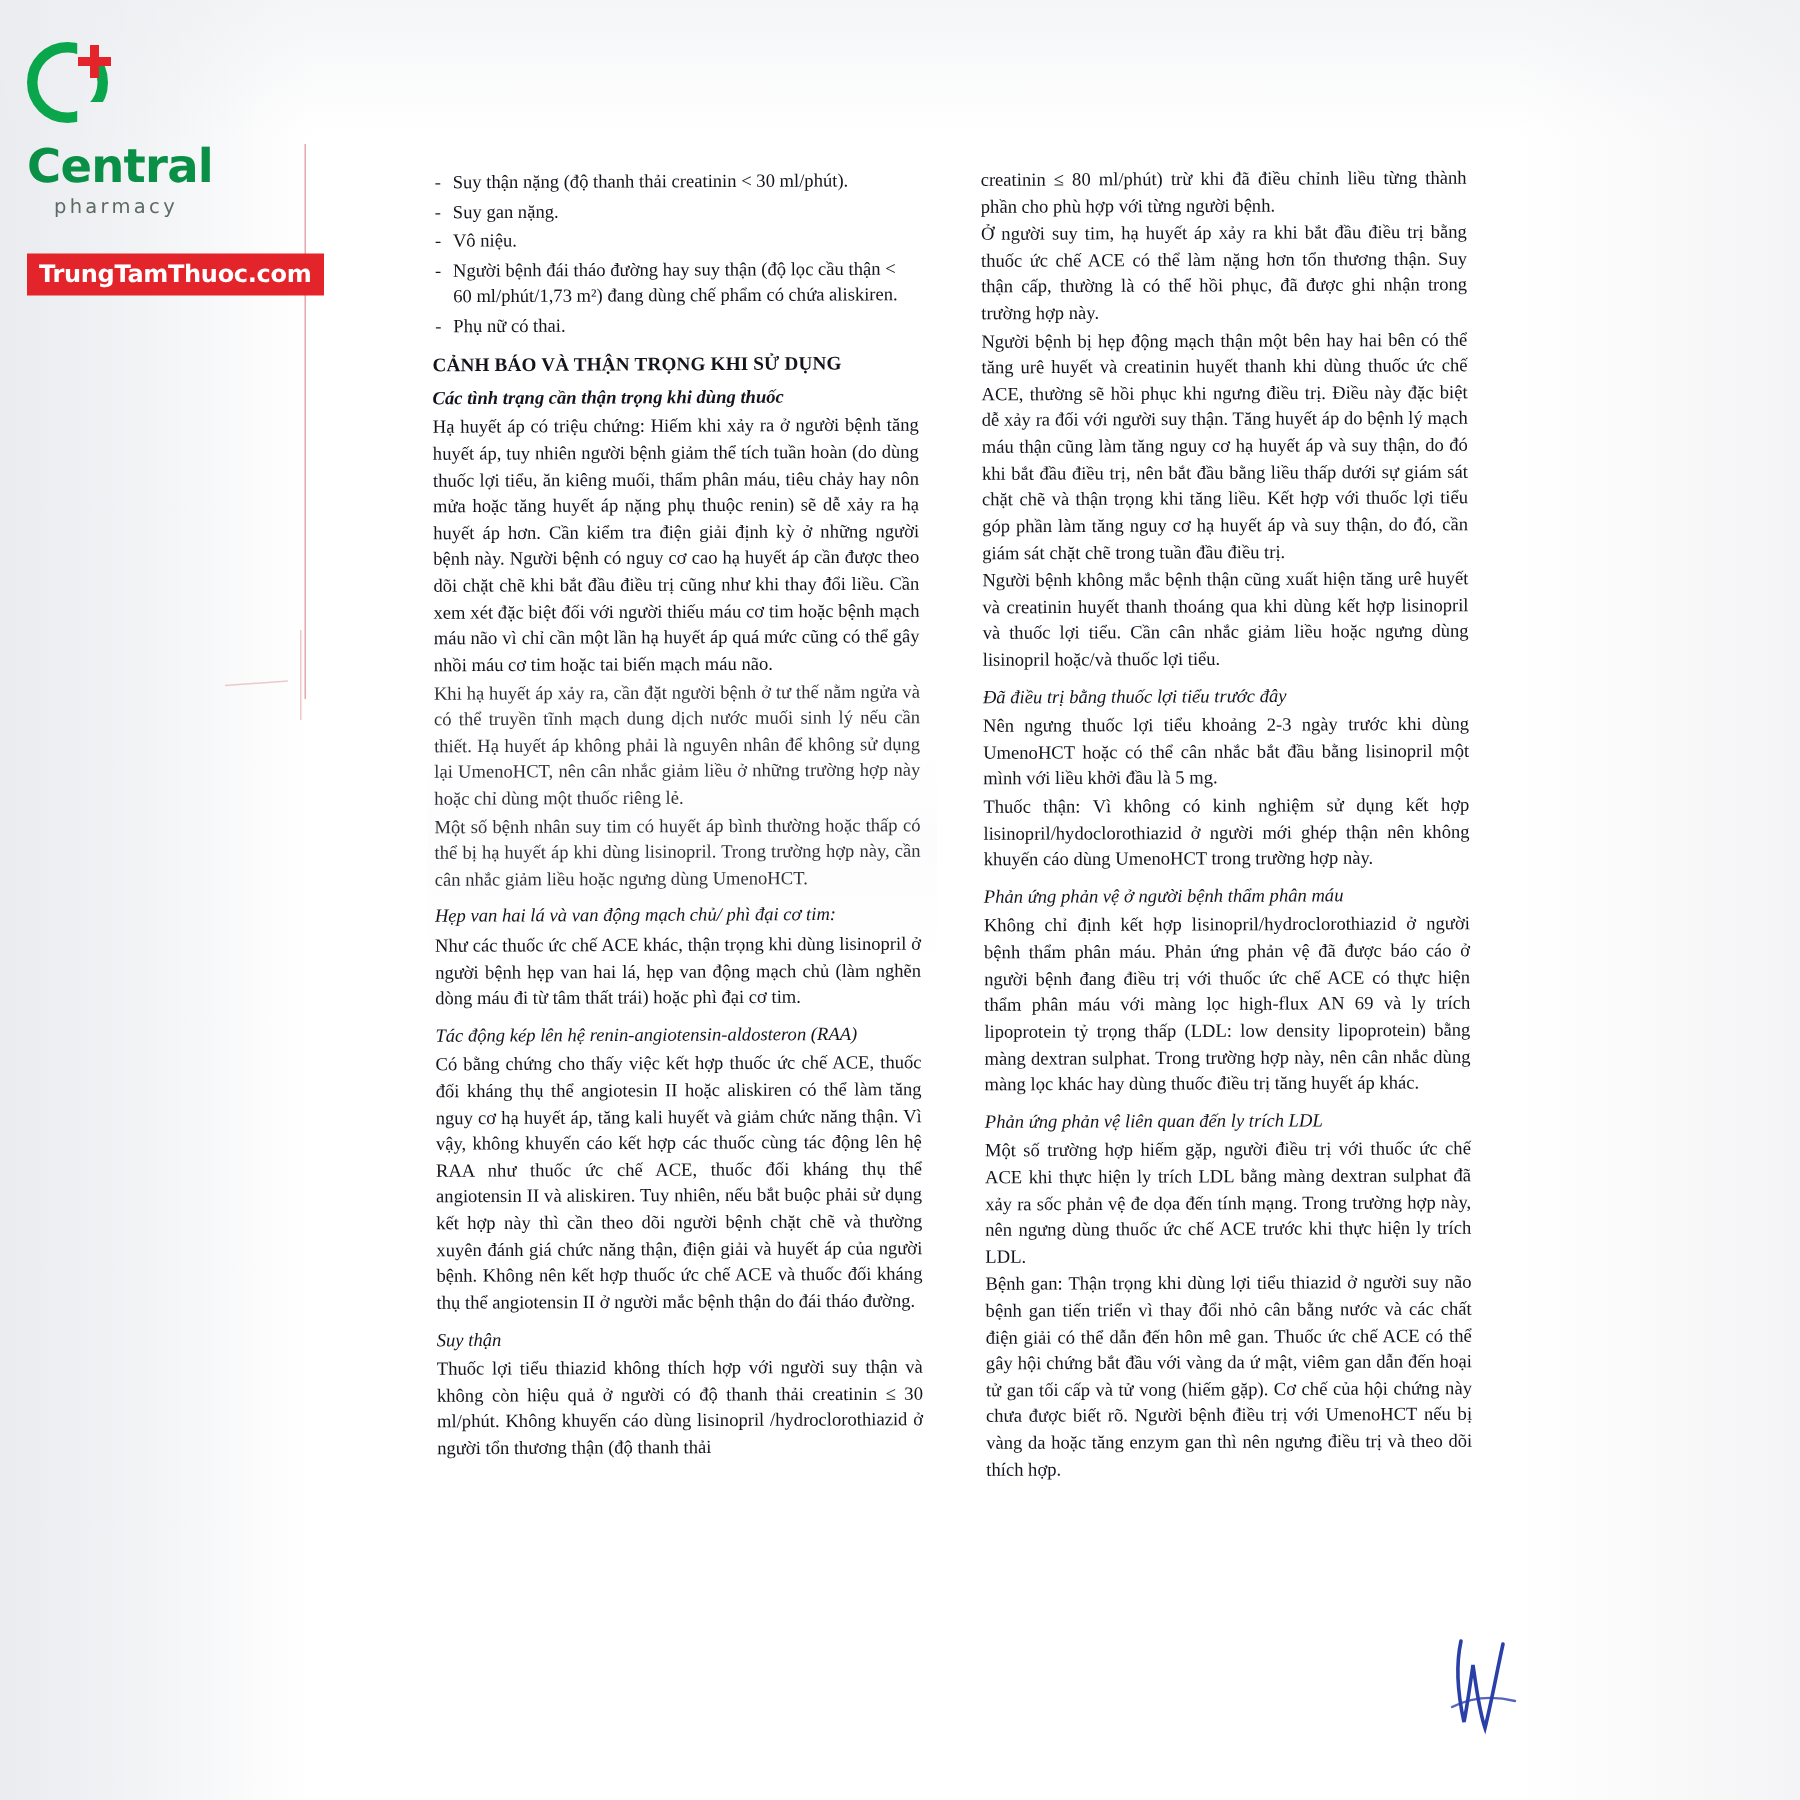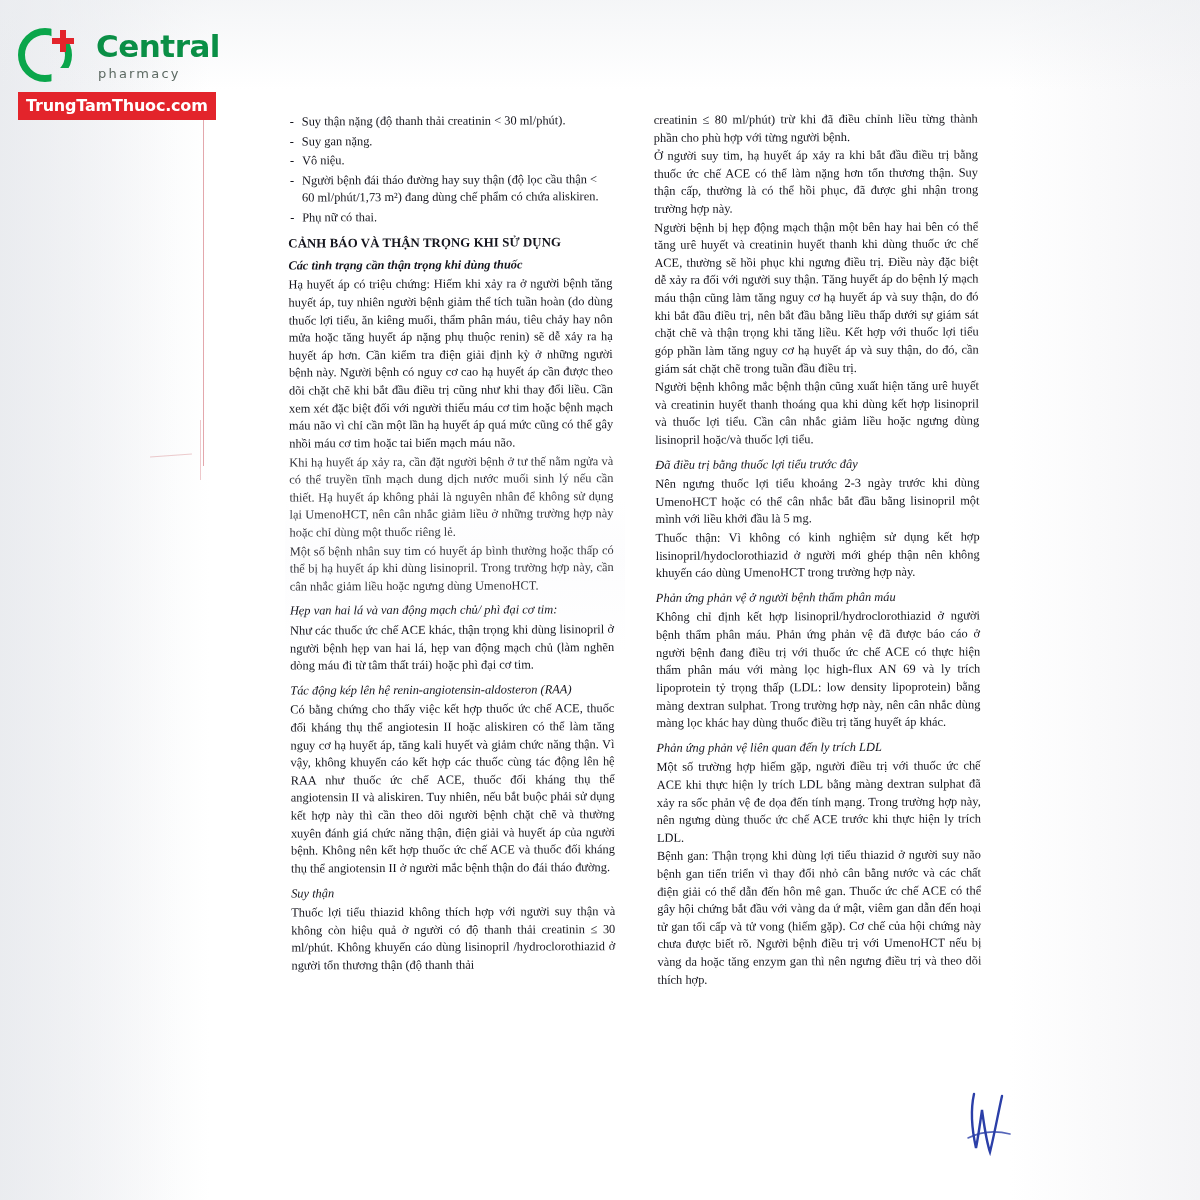--- a/index.html
+++ b/index.html
@@ -68,22 +68,22 @@
 
   
   .logo-block {
     position: absolute;
     left: 18px;
     top: 28px;
     width: 200px;
   }
   .logo-row {
     display: flex;
-    align-items: center;
-    gap: 24px;
+    gap: 14px;
+    flex-direction: column;
   }
   .logo-mark {
     position: relative;
     width: 54px;
     height: 54px;
     flex: none;
   }
   .logo-c {
     position: absolute;
     inset: 0;
@@ -118,24 +118,24 @@
     font-weight: bold;
     color: #0a8f46;
     letter-spacing: -0.5px;
   }
   .logo-sub {
     font-family: "DejaVu Sans", sans-serif;
     font-size: 13px;
     color: #5d6a63;
     letter-spacing: 2.2px;
     margin-top: 5px;
-    margin-left: 2px;
+    margin-left: 18px;
   }
   .logo-url {
-    margin-top: 10px;
+    margin-top: 24px;
     background: #e3242b;
     color: #ffffff;
     font-family: "DejaVu Sans", sans-serif;
     font-size: 16px;
     font-weight: bold;
     padding: 4px 8px 5px 8px;
     display: inline-block;
     letter-spacing: -0.2px;
   }
 

